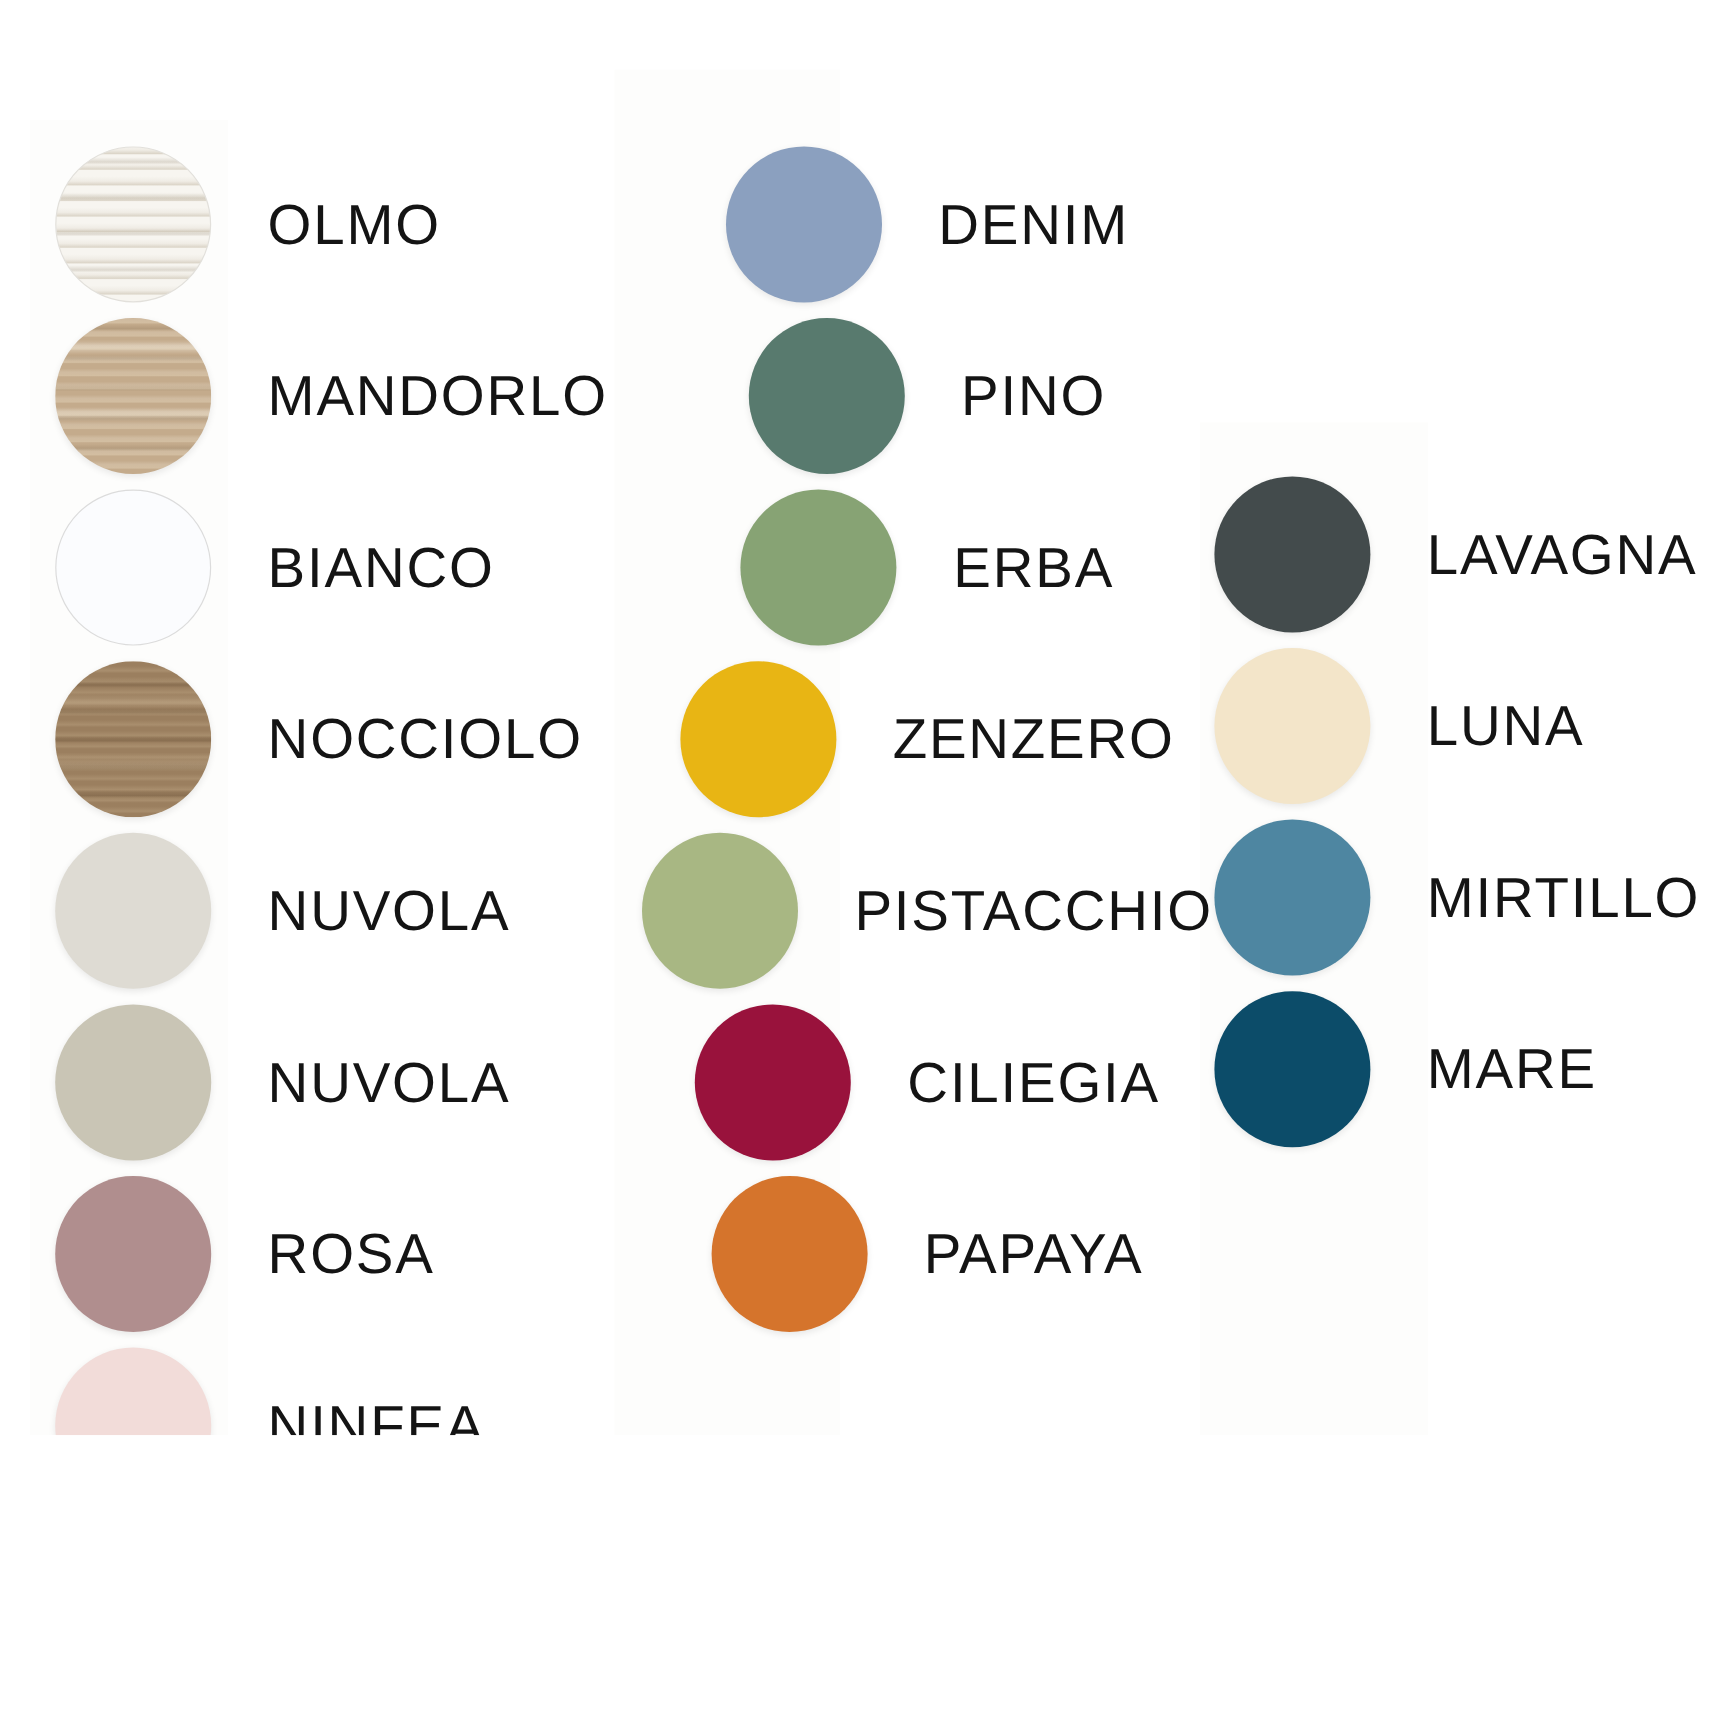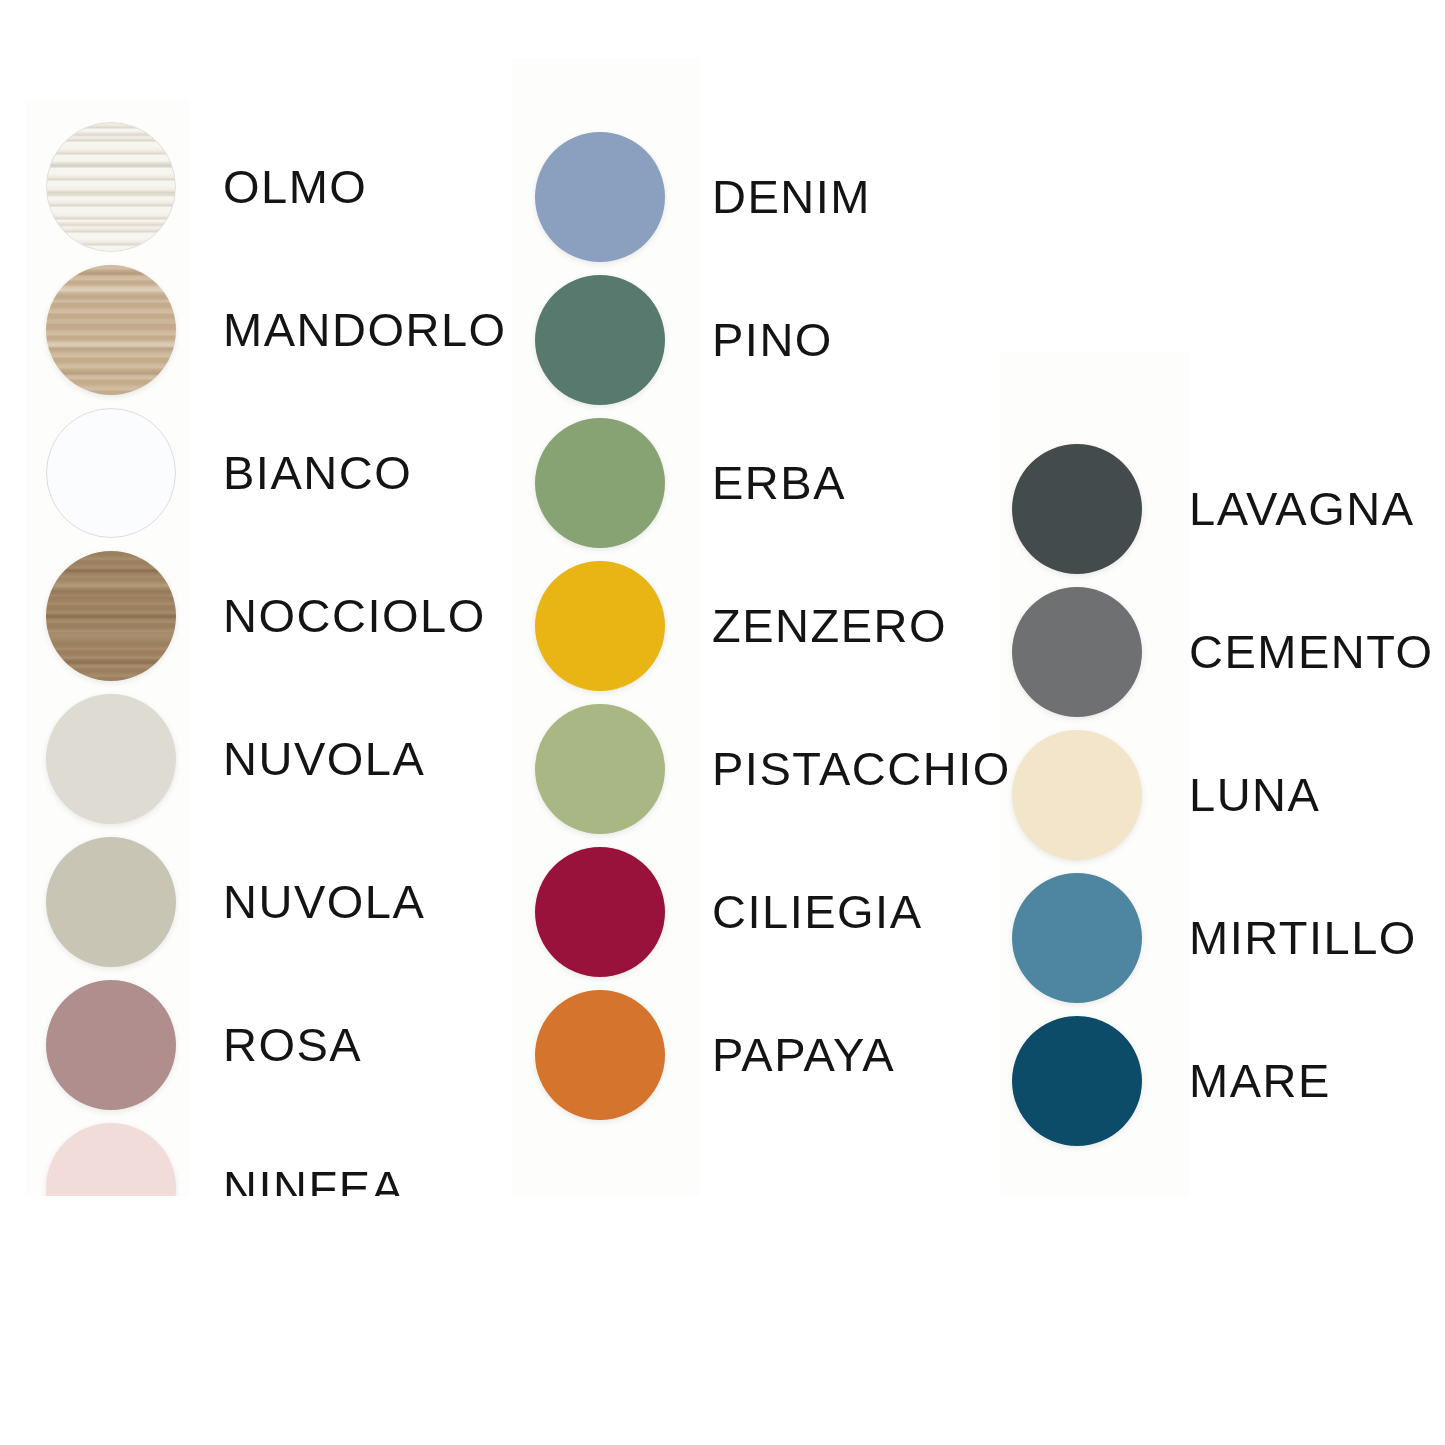--- a/index.html
+++ b/index.html
@@ -25,22 +25,22 @@
   .strip.c2 { left: 512px;  top: 58px;  width: 188px; height: 1254px; }
   .strip.c3 { left: 1000px; top: 352px; width: 190px; height: 960px; }
 
   
   .column {
     position: absolute;
     display: flex;
     flex-direction: column;
   }
   .col1 { left: 46px;   top: 115px; }
-  .col2 { left: 535px;  top: 125px; }
-  .col3 { left: 1012px; top: 437px; }
+  .col2 { left: 535px;  top: 115px; align-items: center; }
+  .col3 { left: 1012px; top: 390px; }
 
   .row {
     display: flex;
     align-items: center;
     height: 143px;
   }
 
   .swatch {
     position: relative;
     width: 130px;
@@ -197,24 +197,20 @@
         <div class="swatch" title="PAPAYA" style="background-color: rgb(213, 116, 44);"></div>
         <div class="label">PAPAYA</div>
       </div>
     </div>
   <div class="column col3">
       <div class="row">
         <div class="swatch" title="LAVAGNA" style="background-color: rgb(67, 75, 76);"></div>
         <div class="label">LAVAGNA</div>
       </div>
       <div class="row">
-        <div class="swatch" title="CEMENTO" style="background-color: rgb(110, 112, 113);"></div>
-        <div class="label">CEMENTO</div>
-      </div>
-      <div class="row">
         <div class="swatch" title="LUNA" style="background-color: rgb(243, 229, 201);"></div>
         <div class="label">LUNA</div>
       </div>
       <div class="row">
         <div class="swatch" title="MIRTILLO" style="background-color: rgb(78, 134, 161);"></div>
         <div class="label">MIRTILLO</div>
       </div>
       <div class="row">
         <div class="swatch" title="MARE" style="background-color: rgb(12, 76, 105);"></div>
         <div class="label">MARE</div>

